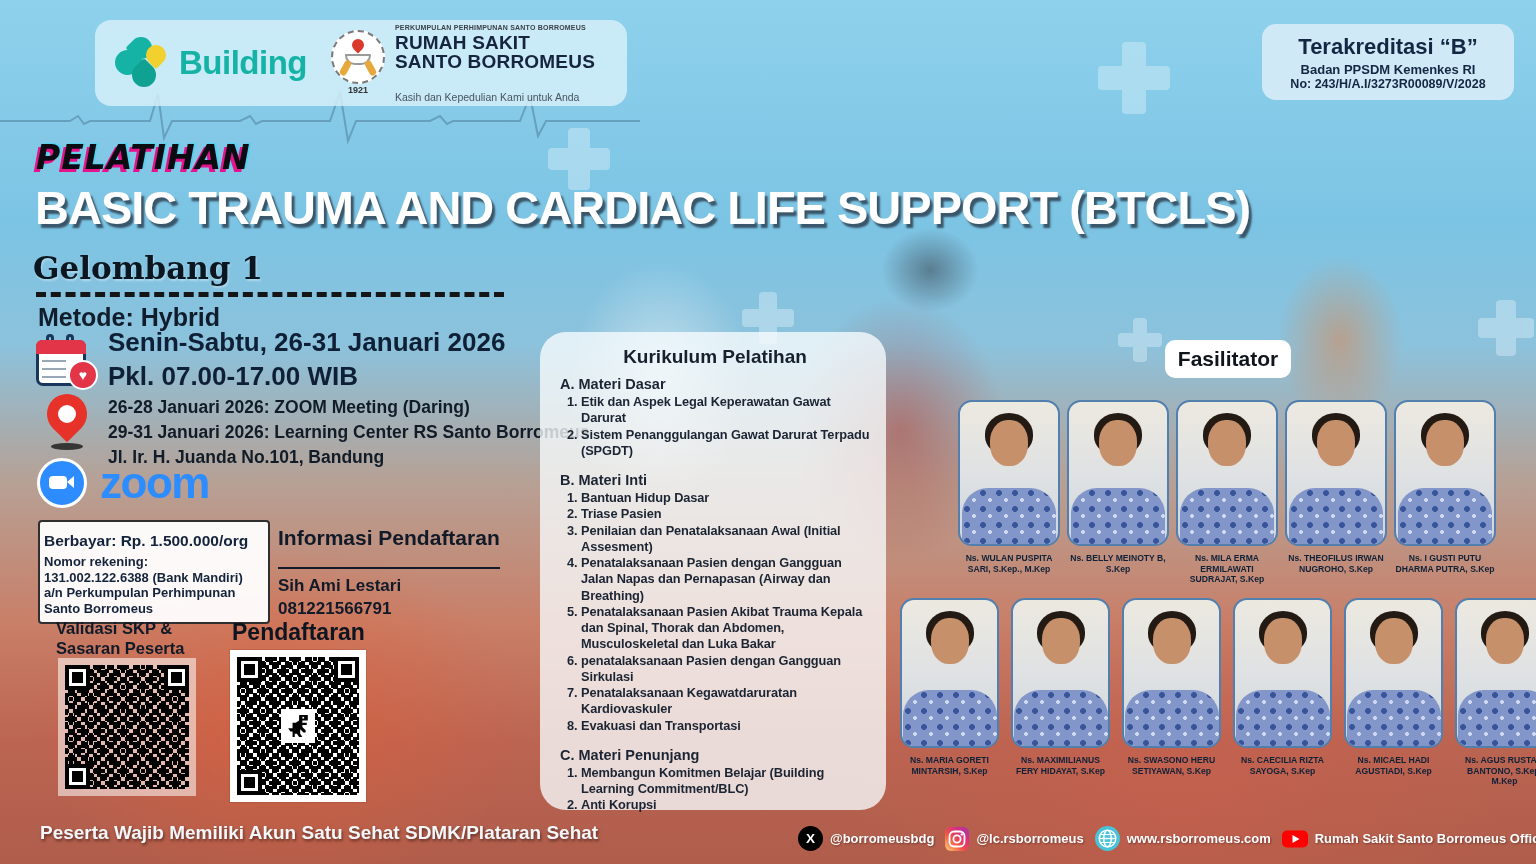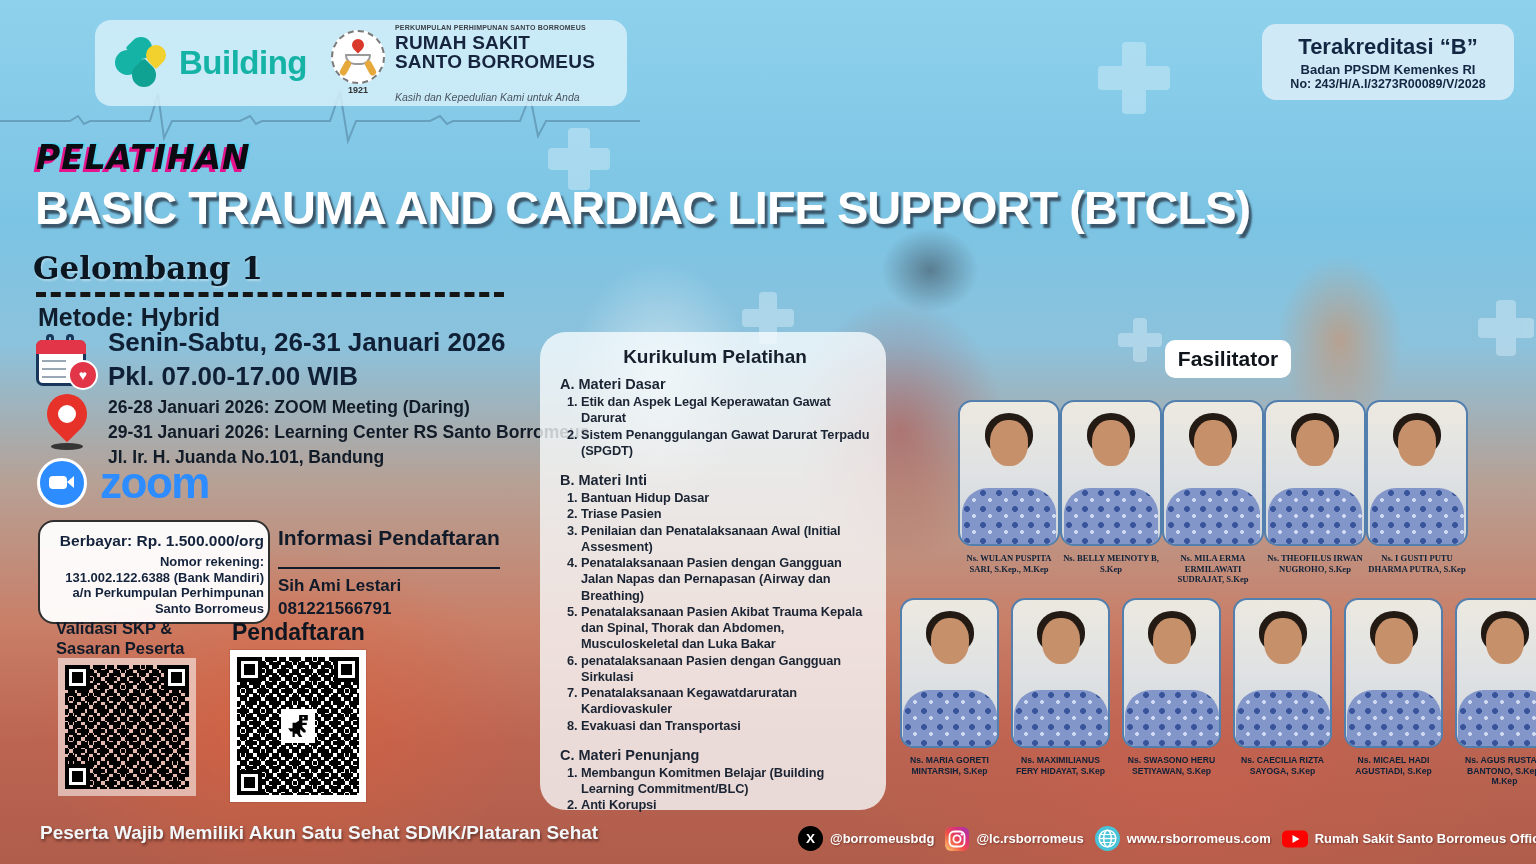--- a/index.html
+++ b/index.html
@@ -34,21 +34,21 @@
   .emblem .flame{position:absolute;left:50%;top:7px;width:12px;height:12px;background:var(--accent-red);
     border-radius:50% 50% 50% 0;transform:translateX(-50%) rotate(-45deg);}
   .emblem .bowl{position:absolute;left:50%;top:22px;transform:translateX(-50%);width:26px;height:11px;background:#fdfdfd;
     border:2px solid #9a9a9a;border-radius:2px 2px 15px 15px;box-sizing:border-box;}
   .emblem .hand-l{position:absolute;left:9px;bottom:6px;width:7px;height:16px;background:#e7a93c;border-radius:4px;transform:rotate(28deg);}
   .emblem .hand-r{position:absolute;right:9px;bottom:6px;width:7px;height:16px;background:#e7a93c;border-radius:4px;transform:rotate(-28deg);}
   .emblem-year{font-size:9px;font-weight:bold;color:#333;margin-top:1px;}
   .borr-text{line-height:1.02;}
   .borr-small{font-size:7px;font-weight:bold;color:#3a3f46;letter-spacing:.2px;margin-bottom:2px;}
   .borr-name{font-size:19px;font-weight:bold;color:#16243e;letter-spacing:.2px;}
-  .borr-tag{font-size:10.5px;font-style:italic;color:#49545f;margin-top:20px;}
+  .borr-tag{font-size:10.5px;color:#49545f;margin-top:20px;}
   .accr{position:absolute;left:1262px;top:24px;width:252px;height:76px;background:#cfe9f6;border-radius:14px;
     display:flex;flex-direction:column;justify-content:center;text-align:center;color:#132742;}
   .accr-title{font-size:22px;font-weight:bold;}
   .accr-l1{font-size:13px;font-weight:bold;margin-top:2px;}
   .accr-l2{font-size:12.5px;font-weight:bold;}
   
   .kicker{position:absolute;left:36px;top:138px;font-family:"DejaVu Sans",sans-serif;font-style:italic;font-weight:bold;
     font-size:33px;letter-spacing:1px;color:#0b0b12;text-shadow:-3px 3px 0 var(--magenta),2px -1px 0 rgba(0,225,255,.35);}
   .main-title{position:absolute;left:35px;top:180px;white-space:nowrap;font-size:47px;font-weight:bold;color:#fff;
     letter-spacing:-1px;text-shadow:3px 4px 2px rgba(40,58,74,.8);}
@@ -74,21 +74,21 @@
   .pin-shadow{position:absolute;left:51px;top:443px;width:32px;height:7px;background:rgba(25,25,25,.8);border-radius:50%;}
   .loc{position:absolute;left:108px;top:395px;font-size:17.5px;font-weight:bold;color:#121c28;line-height:1.42;}
   
   .zoomlogo{position:absolute;left:37px;top:458px;display:flex;align-items:center;gap:13px;}
   .zoom-circle{width:50px;height:50px;border-radius:50%;background:var(--zoom-blue);border:3px solid #fff;position:relative;box-sizing:border-box;flex:0 0 auto;}
   .zoom-circle::before{content:"";position:absolute;left:9px;top:15px;width:18px;height:13px;background:#fff;border-radius:4px;}
   .zoom-circle::after{content:"";position:absolute;left:27px;top:15px;width:0;height:0;border:6.5px solid transparent;border-right:7px solid #fff;border-left:none;}
   .zoom-text{font-size:44px;font-weight:bold;color:var(--zoom-blue);letter-spacing:-1.5px;line-height:1;}
   
   .paybox{position:absolute;left:38px;top:520px;width:232px;height:104px;background:rgba(255,255,255,.95);
-    border:2.5px solid #2f2f2f;border-radius:16px;text-align:right;padding:10px 4px;box-sizing:border-box;color:#14233c;}
+    border:2.5px solid #2f2f2f;border-radius:4px;text-align:left;padding:10px 4px;box-sizing:border-box;color:#14233c;}
   .pay-price{font-size:15.5px;font-weight:bold;}
   .pay-sub{font-size:13px;font-weight:bold;line-height:1.2;margin-top:4px;}
   .reginfo{position:absolute;left:278px;top:526px;color:#101a28;}
   .reg-title{display:inline-block;font-size:21px;font-weight:bold;border-bottom:2.5px solid #101a28;padding-bottom:17px;}
   .reg-name{font-size:17px;font-weight:bold;margin-top:7px;}
   .reg-phone{font-size:17px;font-weight:bold;margin-top:3px;}
   
   .qr-left-label{position:absolute;left:56px;top:618px;font-size:16.5px;font-weight:bold;color:#101a28;line-height:1.22;}
   .qr-right-label{position:absolute;left:232px;top:619px;font-size:23px;font-weight:bold;color:#0d1520;}
   .qr{position:absolute;}
@@ -106,21 +106,21 @@
   .curr{position:absolute;left:540px;top:332px;width:346px;height:478px;background:rgba(248,252,254,.78);
     border-radius:26px;padding:14px 16px 10px 20px;box-sizing:border-box;color:#1b2433;}
   .curr-title{text-align:center;font-size:19px;font-weight:bold;color:#18202e;margin-bottom:8px;}
   .curr-heading{font-size:14.5px;font-weight:bold;}
   .curr-section + .curr-section{margin-top:13px;}
   .curr ol{margin:2px 0 0 0;padding-left:21px;font-size:12.8px;font-weight:bold;line-height:1.27;letter-spacing:-.1px;}
   
   .fac-title{position:absolute;left:1165px;top:340px;width:126px;height:38px;background:#fff;border-radius:10px;
     display:flex;align-items:center;justify-content:center;font-size:21px;font-weight:bold;color:#10151c;}
   .fac-row{position:absolute;display:flex;}
-  .fac-row1{left:958px;top:400px;font-family:Liberation Serif, serif;}
+  .fac-row1{left:958px;top:400px;gap:7px;}
   .fac-row2{left:900px;top:598px;gap:12px;}
   .fac-card{width:102px;}
   .fac-row2 .fac-card{width:99px;}
   .fac-photo{height:146px;border:2px solid #527fae;border-radius:14px;box-sizing:border-box;position:relative;overflow:hidden;
     background:linear-gradient(180deg,#ece9e0 0%,#dee1e3 55%,#cfd5da 100%);}
   .fac-row2 .fac-photo{height:150px;}
   .fac-photo .hair{position:absolute;top:11px;left:50%;transform:translateX(-50%);width:48px;height:42px;background:#241a14;border-radius:50% 50% 44% 44%;}
   .fac-photo .head{position:absolute;top:18px;left:50%;transform:translateX(-50%);width:38px;height:46px;background:#c6906b;border-radius:46%;}
   .fac-photo .torso{position:absolute;bottom:-4px;left:50%;transform:translateX(-50%);width:94px;height:60px;border-radius:26px 26px 0 0;
     background-color:#8296c9;

